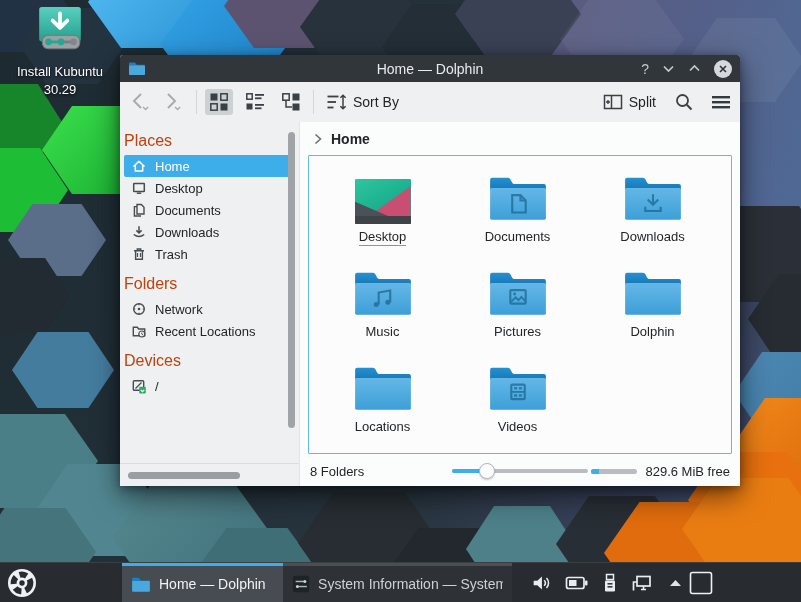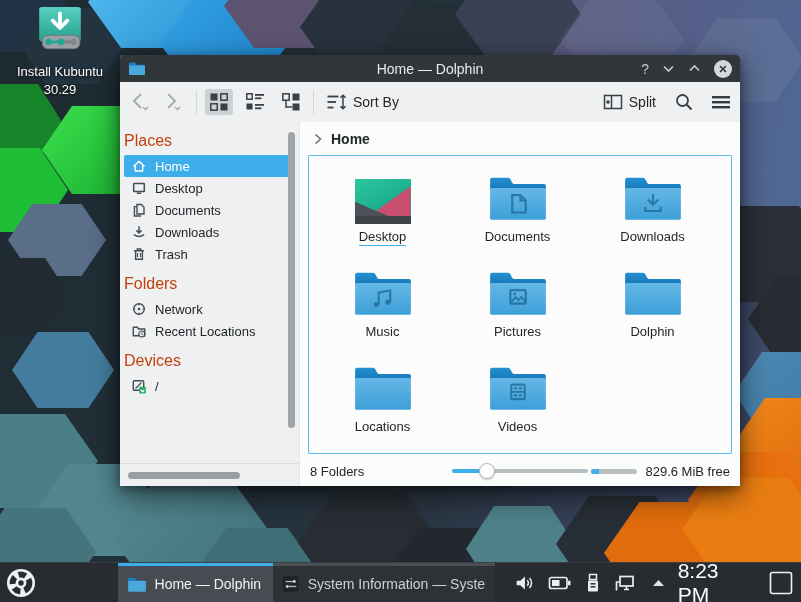--- a/index.html
+++ b/index.html
@@ -532,22 +532,19 @@
         </svg>
       <svg width="24" height="22" viewBox="0 0 24 22">
         <rect x="6" y="4.5" width="13" height="9.5" fill="none" stroke="#e9edf0" stroke-width="1.7"></rect>
         <path d="M10 17.5 h5 M12.5 14 v3.5" stroke="#e9edf0" stroke-width="1.6"></path>
         <path d="M2.5 18.5 V10 h3.5" stroke="#e9edf0" stroke-width="1.7" fill="none"></path>
         </svg>
       <svg width="15" height="12" viewBox="0 0 15 12">
         <path d="M2 9 L7.5 3 L13 9 z" fill="#dfe4e8"></path>
         </svg>
     </div>
-    <div class="clock">
-        <span>8:23 PM</span>
-      </div>
     <div class="show-desktop">
       <svg width="28" height="28" viewBox="0 0 28 28">
         <rect x="3.5" y="3.5" width="21" height="21" rx="2" fill="none" stroke="#eef2f5" stroke-width="1.6"></rect>
         </svg>
     </div>
   </div>
 </div>
 
 </body></html>

